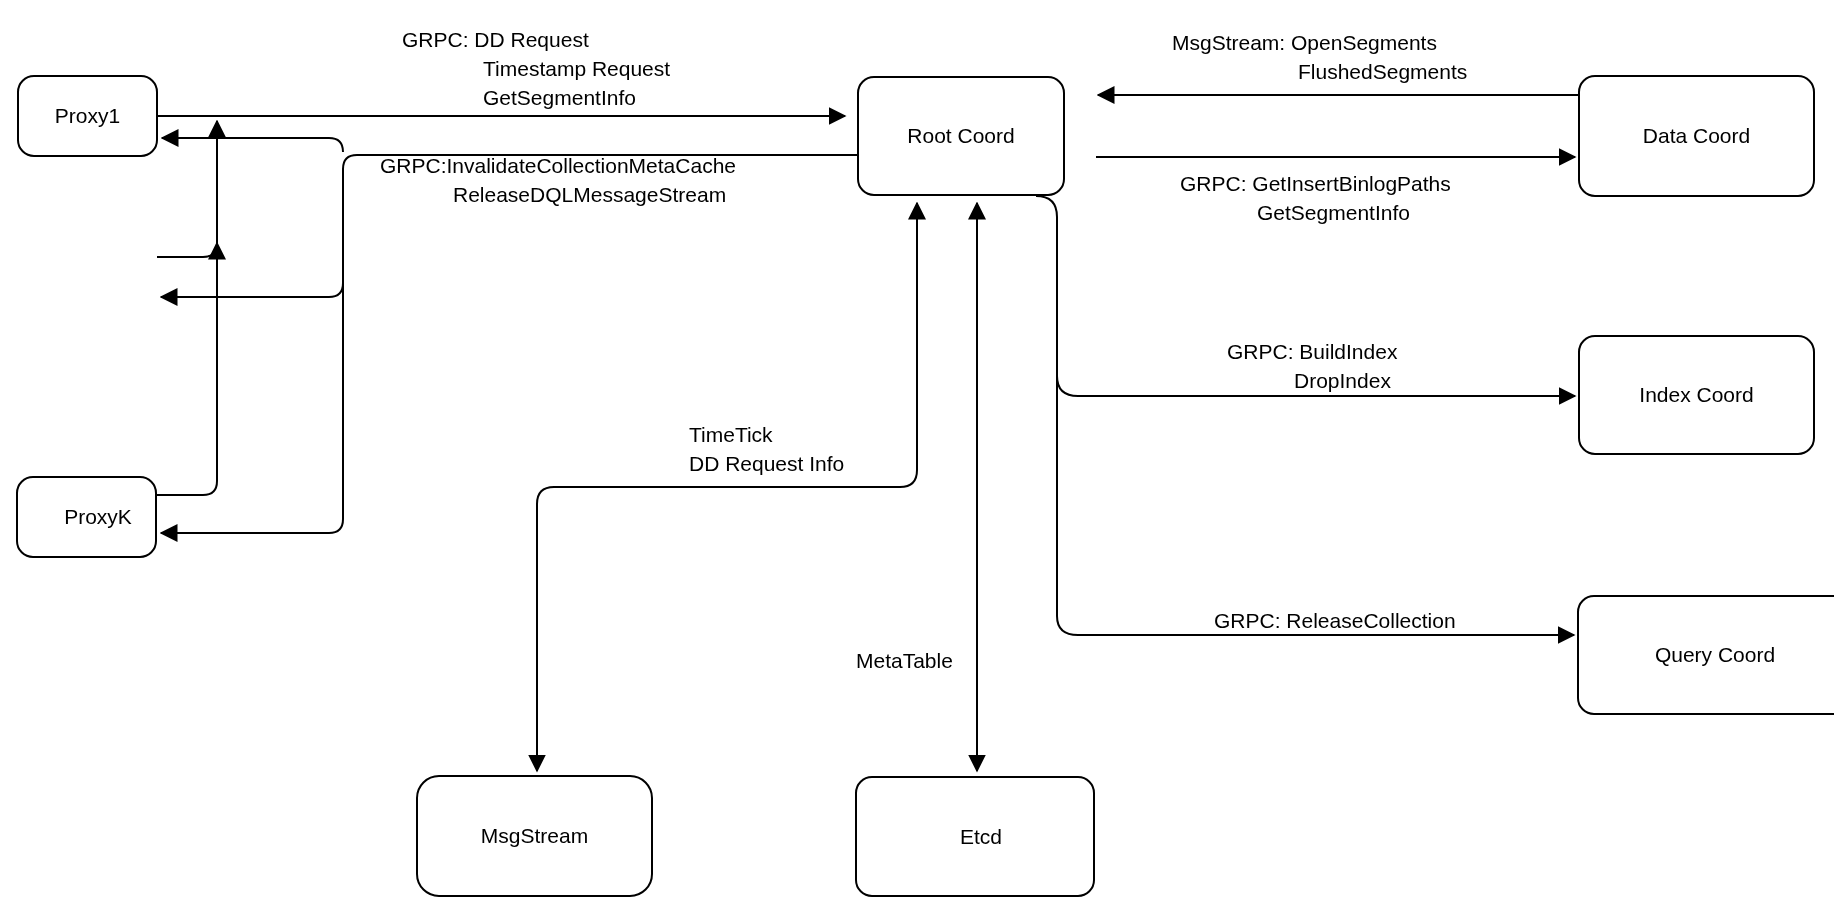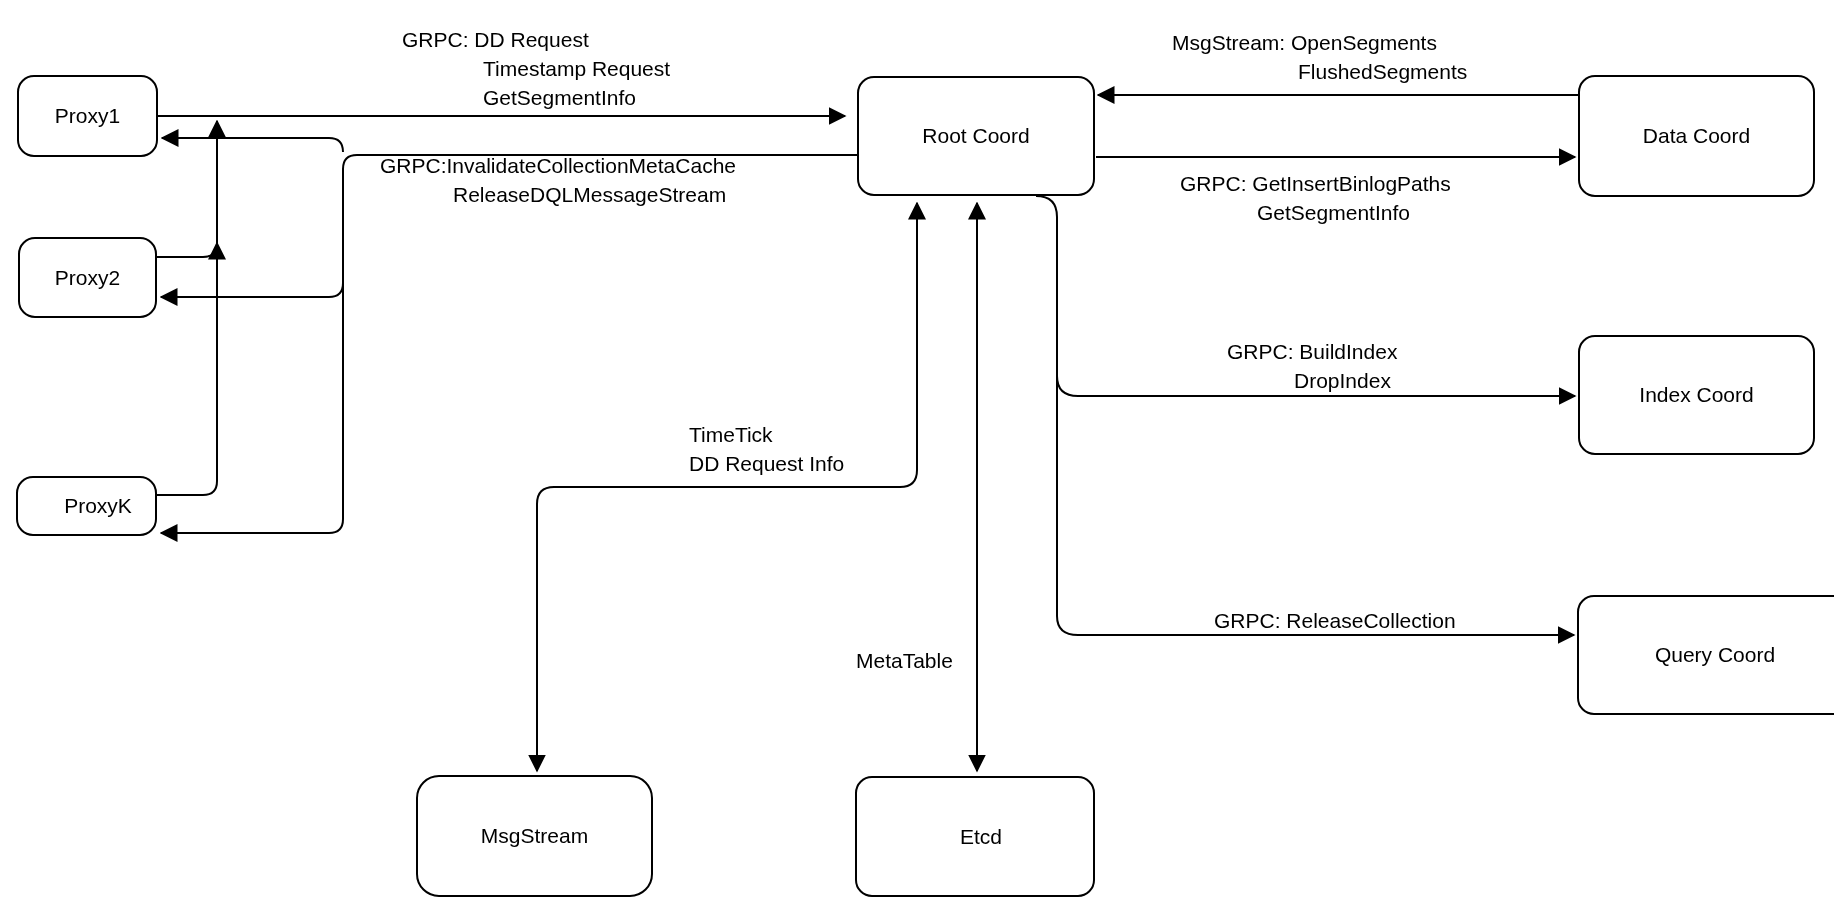--- a/index.html
+++ b/index.html
@@ -42,23 +42,22 @@
 
       <path d="M 1057 376 Q 1057 396 1078 396 H 1575" marker-end="url(#arr)"></path>
 
       <path d="M 917 203 V 470 Q 917 487 900 487 H 554 Q 537 487 537 504 V 771" marker-start="url(#arr)" marker-end="url(#arr)"></path>
 
       <path d="M 977 203 V 771" marker-start="url(#arr)" marker-end="url(#arr)"></path>
     </g>
   </svg>
 
   <div class="node" style="left:17px;top:75px;width:141px;height:82px;">Proxy1</div>
-  <div class="node" style="left:18px;top:237px;width:139px;height:81px;">Proxy2</div>
-  <div class="node" style="left:16px;top:476px;width:141px;height:60px;padding-left:23px;">ProxyK</div>
-  <div class="node" style="left:857px;top:76px;width:238px;height:120px;text-align:right;">Root Coord</div>
+  <div class="node" style="left:16px;top:476px;width:141px;height:82px;padding-left:23px;">ProxyK</div>
+  <div class="node" style="left:857px;top:76px;width:208px;height:120px;text-align:right;">Root Coord</div>
   <div class="node" style="left:1578px;top:75px;width:237px;height:122px;">Data Coord</div>
   <div class="node" style="left:1578px;top:335px;width:237px;height:120px;">Index Coord</div>
   <div class="node" style="left:1577px;top:595px;width:276px;height:120px;">Query Coord</div>
   <div class="node" style="left:416px;top:775px;width:237px;height:122px;border-radius:23px;">MsgStream</div>
   <div class="node" style="left:855px;top:776px;width:240px;height:121px;padding-left:12px;">Etcd</div>
 
   <div class="elabel" style="left:402px;top:25px;--ind:81px;">
     <div>GRPC: DD Request</div>
     <div class="ind">Timestamp Request</div>
     <div class="ind">GetSegmentInfo</div>

